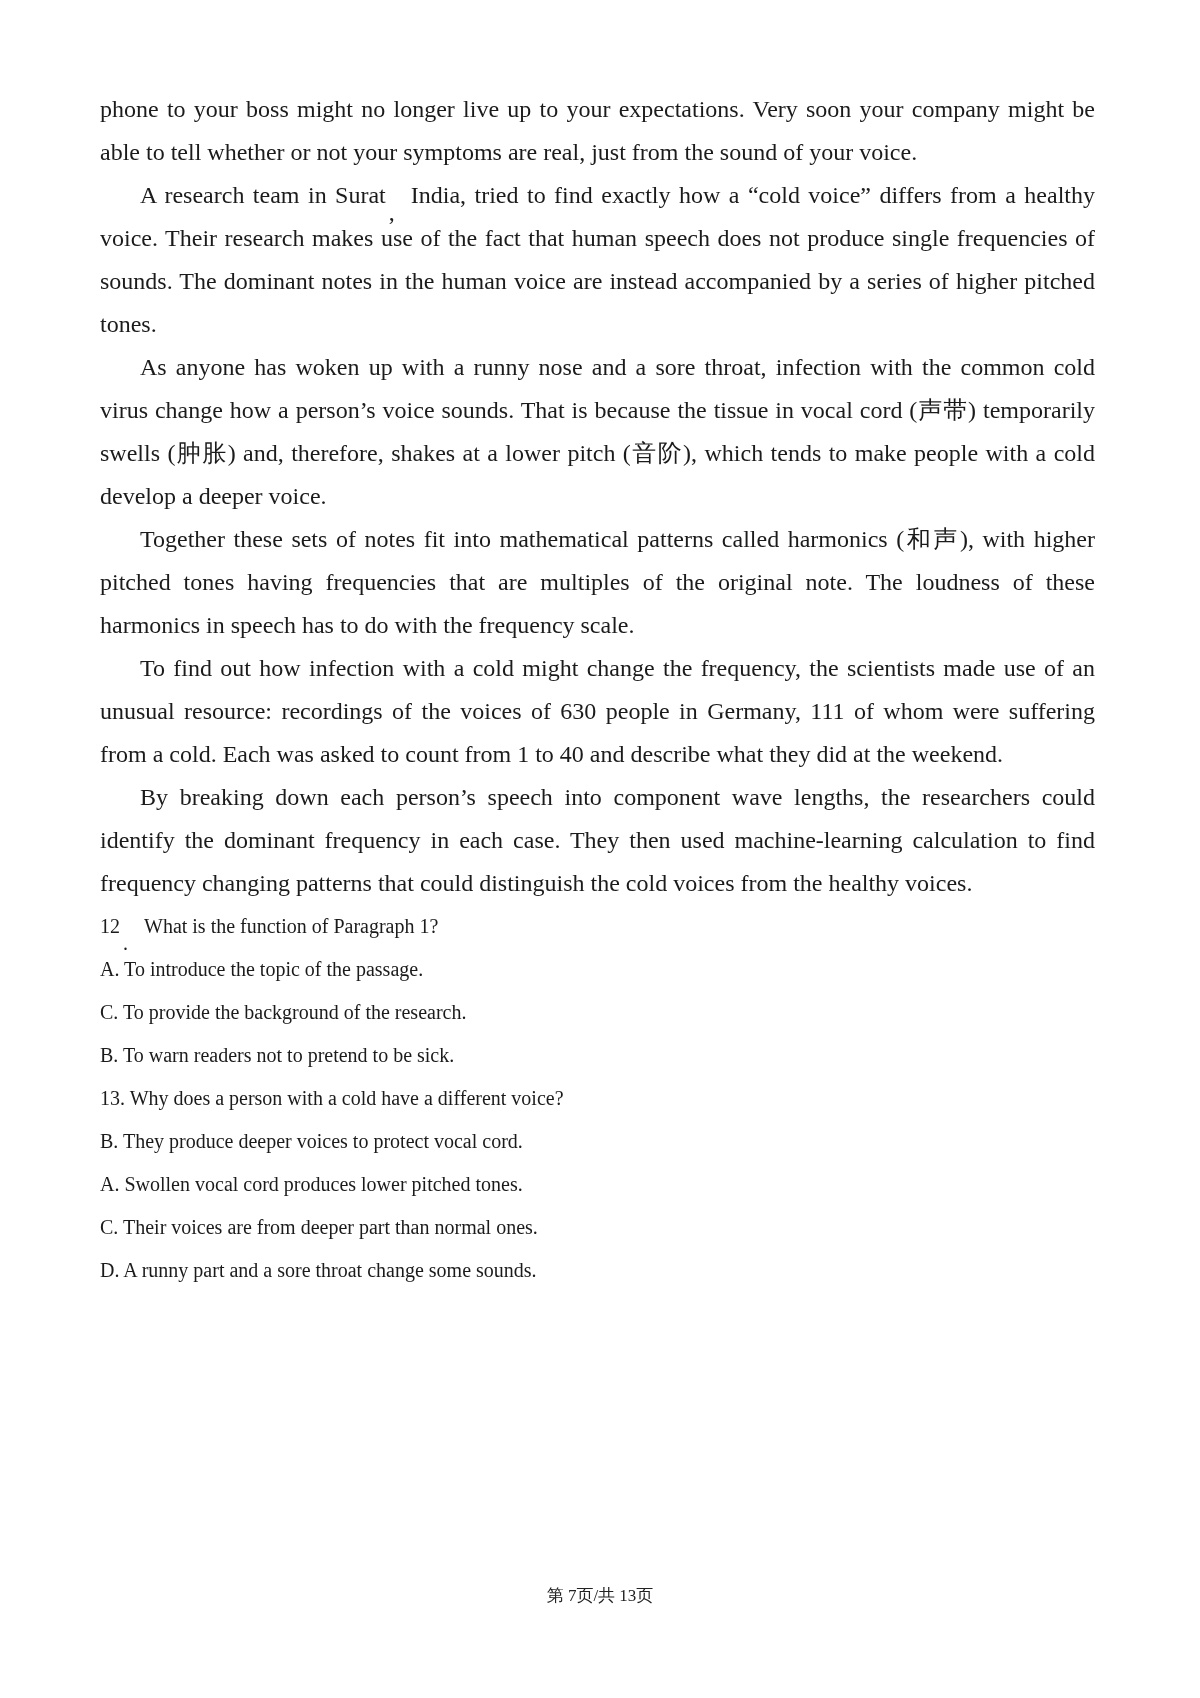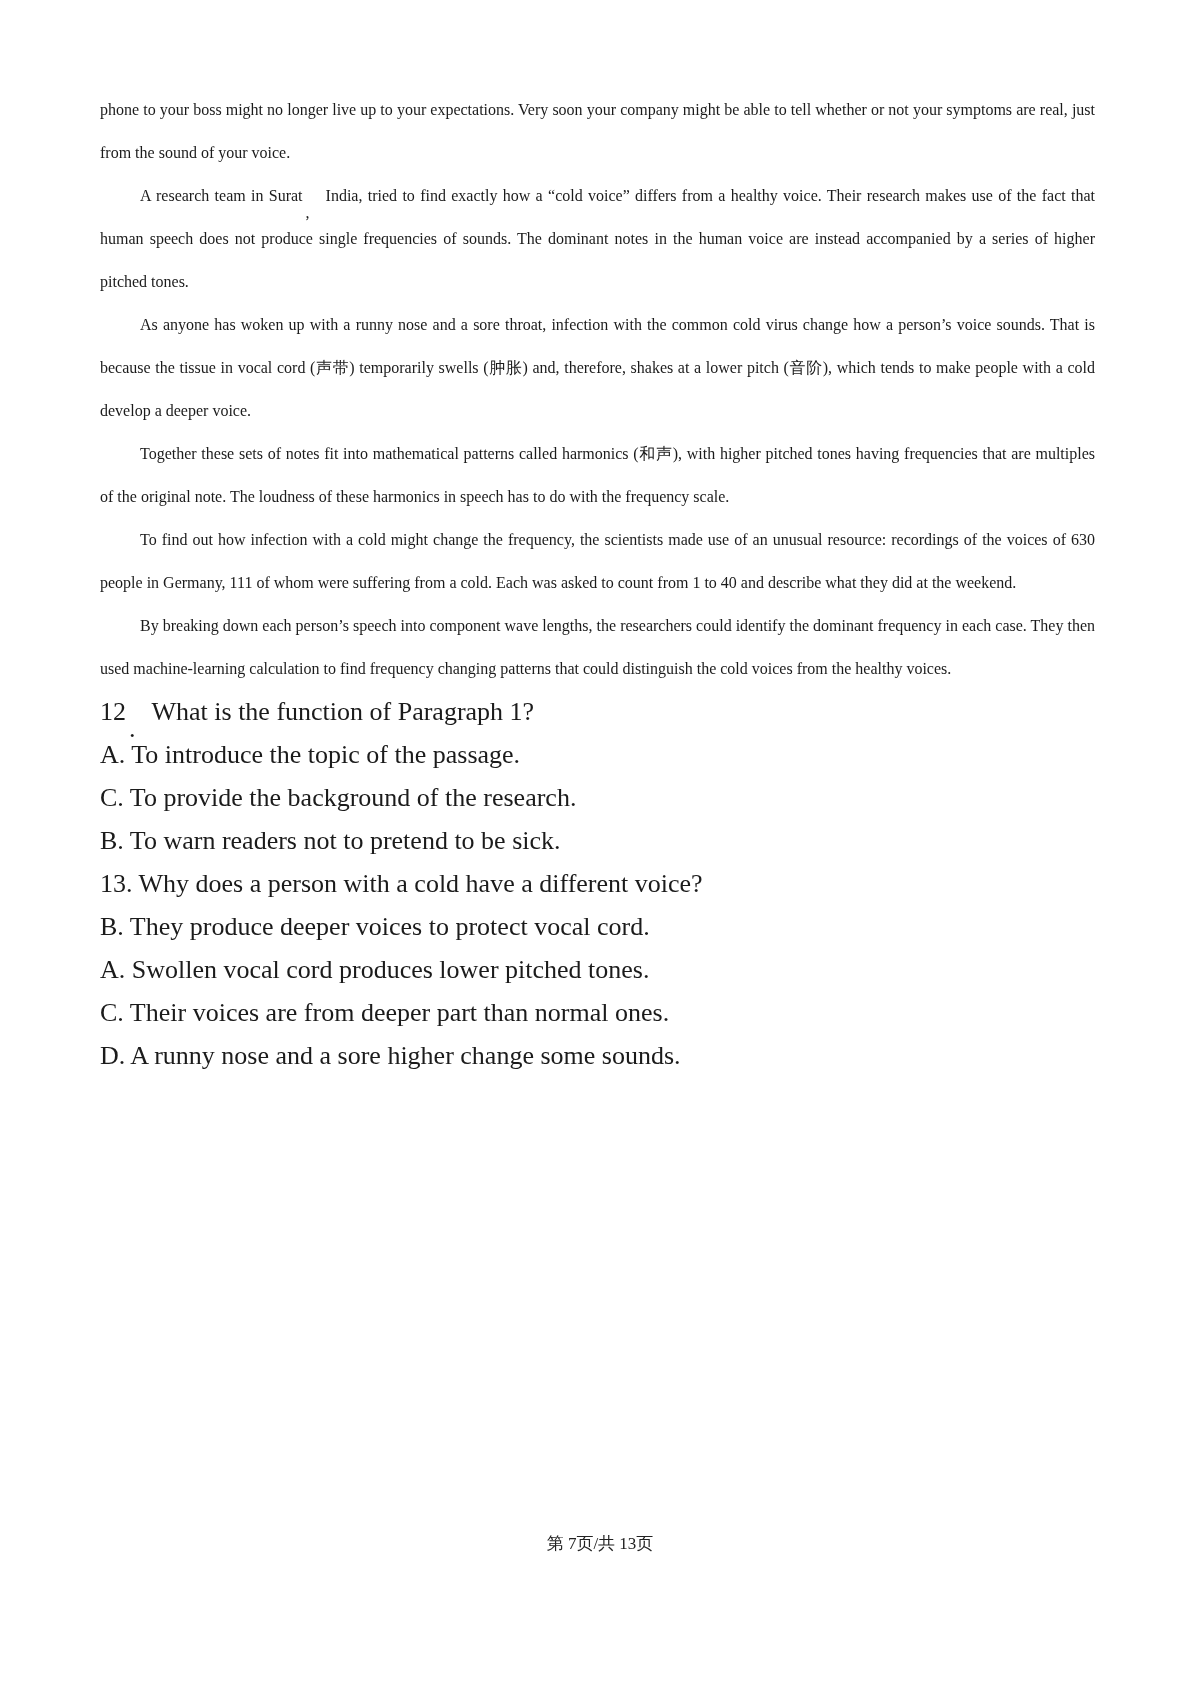--- a/index.html
+++ b/index.html
@@ -10,41 +10,41 @@
     background: #ffffff;
     color: #1b1b1b;
     font-family: "Liberation Serif", "DejaVu Serif", serif;
     position: relative;
     overflow: hidden;
   }
   .page {
     padding: 88px 105px 0 100px;
   }
   .para {
-    font-size: 16px;
+    font-size: 24px;
     line-height: 43px;
     text-align: justify;
     color: #1b1b1b;
   }
   .para.indent { text-indent: 40px; }
   .qline, .option, .stem {
-    font-size: 26px;
+    font-size: 20px;
     line-height: 43px;
     text-align: left;
     color: #1b1b1b;
   }
   
   .dropped {
     position: relative;
     top: 17px;
     padding: 0 16px 0 3px;
   }
   .footer {
     position: absolute;
-    top: 1532px;
+    top: 1584px;
     left: 0;
     width: 1200px;
     text-align: center;
     font-size: 17px;
     color: #222222;
     font-family: "Liberation Serif", "DejaVu Serif", serif;
   }
 </style>
 </head>
 <body>
@@ -64,19 +64,19 @@
 
     <p class="qline"><span>12</span><span class="dropped">.</span><span>What is the function of Paragraph 1?</span></p>
     <p class="option">A. To introduce the topic of the passage.</p>
     <p class="option">C. To provide the background of the research.</p>
     <p class="option">B. To warn readers not to pretend to be sick.</p>
 
     <p class="stem">13. Why does a person with a cold have a different voice?</p>
     <p class="option">B. They produce deeper voices to protect vocal cord.</p>
     <p class="option">A. Swollen vocal cord produces lower pitched tones.</p>
     <p class="option">C. Their voices are from deeper part than normal ones.</p>
-    <p class="option">D. A runny nose and a sore higher change some sounds.</p>
+    <p class="option">D. A runny part and a sore throat change some sounds.</p>
 
   </div>
 
 </div>
 
 <div class="footer">第 7页/共 13页</div>
 
 </body></html>

